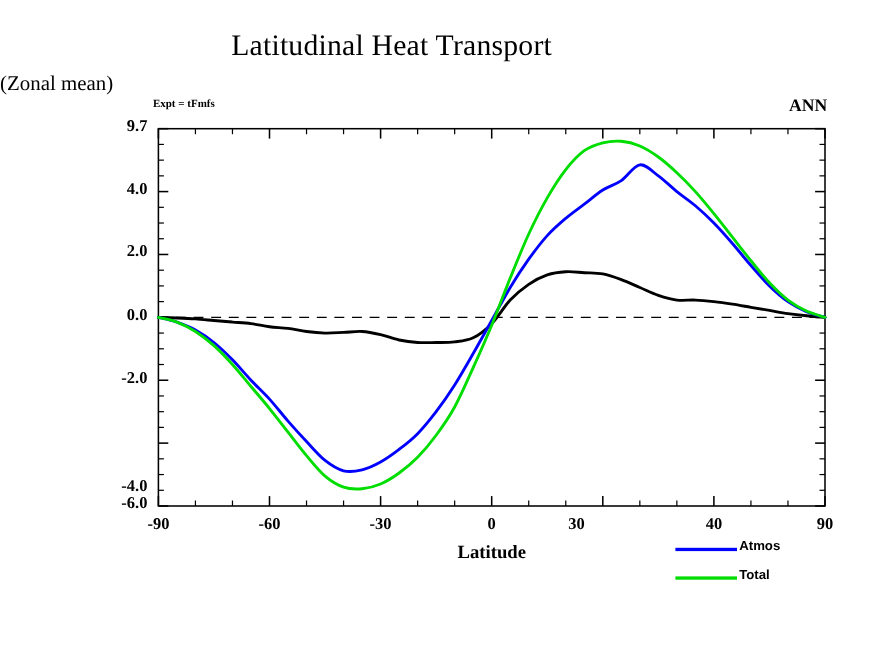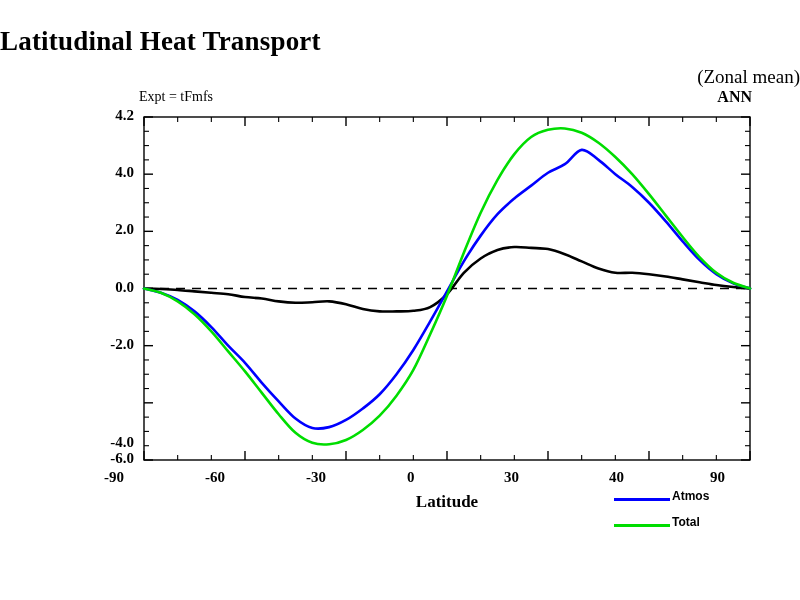--- a/index.html
+++ b/index.html
@@ -19,45 +19,44 @@
   #figure {
     position: absolute;
     left: 0; top: 0;
     width: 800px;
     height: 600px;
   }
   .title-main {
     position: absolute;
     left: 0; top: 26px;
     width: 712px;
-    text-align: left;
+    text-align: center;
     font-size: 27px;
     letter-spacing: 0.2px;
-    font-weight: bold;
   }
   .title-sub {
     position: absolute;
     left: 0; top: 66px;
     width: 800px;
-    text-align: right;
+    text-align: left;
     font-size: 19px;
   }
   .title-period {
     position: absolute;
     left: 0; top: 88px;
     width: 800px;
     text-align: center;
     font-size: 14px;
     font-weight: bold;
   }
   .corner-left {
     position: absolute;
     left: 139px; top: 89px;
-    font-size: 14px;
-    font-weight: normal;
+    font-size: 10px;
+    font-weight: bold;
   }
   .corner-right {
     position: absolute;
     right: 48px; top: 88px;
     font-size: 16px;
     font-weight: bold;
   }
   .axis-xlabel {
     position: absolute;
     left: 144px; top: 492px;
@@ -69,21 +68,21 @@
   .tick-label {
     position: absolute;
     font-size: 15px;
     font-weight: bold;
     white-space: nowrap;
   }
   .ytick-label {
     text-align: right;
   }
   .xtick-label {
-    text-align: left;
+    text-align: center;
   }
   .legend {
     position: absolute;
     left: 614px;
     top: 487px;
     width: 180px;
   }
   .legend-row {
     position: relative;
     height: 26px;
@@ -210,30 +209,30 @@
       <path d="M 144.00 288.50 C 146.81 288.60, 155.22 288.83, 160.83 289.07 C 166.44 289.31, 172.06 289.55, 177.67 289.93 C 183.28 290.31, 188.89 290.88, 194.50 291.36 C 200.11 291.83, 205.72 292.31, 211.33 292.79 C 216.94 293.26, 222.56 293.50, 228.17 294.22 C 233.78 294.93, 239.39 296.36, 245.00 297.07 C 250.61 297.79, 256.22 297.79, 261.83 298.50 C 267.44 299.22, 273.06 300.65, 278.67 301.36 C 284.28 302.08, 289.89 302.65, 295.50 302.79 C 301.11 302.93, 306.72 302.46, 312.33 302.22 C 317.94 301.98, 323.56 301.03, 329.17 301.36 C 334.78 301.70, 340.39 302.93, 346.00 304.22 C 351.61 305.51, 357.22 307.89, 362.83 309.08 C 368.44 310.27, 374.06 310.99, 379.67 311.37 C 385.28 311.75, 390.89 311.46, 396.50 311.37 C 402.11 311.27, 407.72 311.51, 413.33 310.79 C 418.94 310.08, 424.56 309.84, 430.17 307.08 C 435.78 304.32, 441.39 299.93, 447.00 294.22 C 452.61 288.50, 458.22 278.73, 463.83 272.78 C 469.44 266.82, 475.06 262.30, 480.67 258.49 C 486.28 254.68, 491.89 251.82, 497.50 249.91 C 503.11 248.01, 508.72 247.39, 514.33 247.05 C 519.94 246.72, 525.56 247.58, 531.17 247.91 C 536.78 248.25, 542.39 248.01, 548.00 249.06 C 553.61 250.10, 559.22 252.15, 564.83 254.20 C 570.44 256.25, 576.06 258.96, 581.67 261.35 C 587.28 263.73, 592.89 266.59, 598.50 268.49 C 604.11 270.40, 609.72 272.06, 615.33 272.78 C 620.94 273.49, 626.56 272.54, 632.17 272.78 C 637.78 273.02, 643.39 273.59, 649.00 274.21 C 654.61 274.83, 660.22 275.64, 665.83 276.50 C 671.44 277.35, 677.06 278.40, 682.67 279.35 C 688.28 280.31, 693.89 281.26, 699.50 282.21 C 705.11 283.16, 710.72 284.26, 716.33 285.07 C 721.94 285.88, 727.56 286.50, 733.17 287.07 C 738.78 287.64, 747.19 288.26, 750.00 288.50" fill="none" stroke="#000000" stroke-width="2.6" stroke-linejoin="round" stroke-linecap="round"></path>
       <path d="M 144.00 288.50 C 146.81 289.21, 155.22 290.88, 160.83 292.79 C 166.44 294.69, 172.06 296.84, 177.67 299.93 C 183.28 303.03, 188.89 306.84, 194.50 311.37 C 200.11 315.89, 205.72 321.37, 211.33 327.09 C 216.94 332.80, 222.56 339.71, 228.17 345.67 C 233.78 351.62, 239.39 356.62, 245.00 362.82 C 250.61 369.01, 256.22 376.39, 261.83 382.82 C 267.44 389.26, 273.06 395.45, 278.67 401.40 C 284.28 407.36, 289.89 414.12, 295.50 418.55 C 301.11 422.98, 306.72 426.56, 312.33 427.99 C 317.94 429.42, 323.56 428.46, 329.17 427.13 C 334.78 425.80, 340.39 423.08, 346.00 419.98 C 351.61 416.89, 357.22 412.84, 362.83 408.55 C 368.44 404.26, 374.06 399.98, 379.67 394.26 C 385.28 388.54, 390.89 381.63, 396.50 374.25 C 402.11 366.87, 407.72 358.77, 413.33 349.95 C 418.94 341.14, 424.56 331.14, 430.17 321.37 C 435.78 311.60, 441.39 301.36, 447.00 291.36 C 452.61 281.35, 458.22 270.64, 463.83 261.35 C 469.44 252.06, 475.06 243.48, 480.67 235.62 C 486.28 227.76, 491.89 220.38, 497.50 214.18 C 503.11 207.99, 508.72 203.23, 514.33 198.46 C 519.94 193.70, 525.56 189.89, 531.17 185.60 C 536.78 181.31, 542.39 176.31, 548.00 172.74 C 553.61 169.16, 559.22 167.97, 564.83 164.16 C 570.44 160.35, 576.06 150.59, 581.67 149.87 C 587.28 149.16, 592.89 155.83, 598.50 159.88 C 604.11 163.92, 609.72 169.64, 615.33 174.17 C 620.94 178.69, 626.56 182.27, 632.17 187.03 C 637.78 191.79, 643.39 197.03, 649.00 202.75 C 654.61 208.47, 660.22 214.90, 665.83 221.33 C 671.44 227.76, 677.06 234.91, 682.67 241.34 C 688.28 247.77, 693.89 254.44, 699.50 259.92 C 705.11 265.40, 710.72 270.30, 716.33 274.21 C 721.94 278.11, 727.56 280.97, 733.17 283.36 C 738.78 285.74, 747.19 287.64, 750.00 288.50" fill="none" stroke="#0000ff" stroke-width="2.6" stroke-linejoin="round" stroke-linecap="round"></path>
       <path d="M 144.00 288.50 C 146.81 289.21, 155.22 290.64, 160.83 292.79 C 166.44 294.93, 172.06 297.79, 177.67 301.36 C 183.28 304.94, 188.89 309.22, 194.50 314.23 C 200.11 319.23, 205.72 325.18, 211.33 331.38 C 216.94 337.57, 222.56 344.71, 228.17 351.38 C 233.78 358.05, 239.39 364.48, 245.00 371.39 C 250.61 378.30, 256.22 385.68, 261.83 392.83 C 267.44 399.97, 273.06 407.60, 278.67 414.27 C 284.28 420.94, 289.89 428.08, 295.50 432.85 C 301.11 437.61, 306.72 440.94, 312.33 442.85 C 317.94 444.76, 323.56 444.76, 329.17 444.28 C 334.78 443.80, 340.39 442.37, 346.00 439.99 C 351.61 437.61, 357.22 434.04, 362.83 429.99 C 368.44 425.94, 374.06 421.41, 379.67 415.70 C 385.28 409.98, 390.89 403.31, 396.50 395.69 C 402.11 388.07, 407.72 380.20, 413.33 369.96 C 418.94 359.72, 424.56 346.62, 430.17 334.23 C 435.78 321.85, 441.39 309.22, 447.00 295.65 C 452.61 282.07, 458.22 266.59, 463.83 252.77 C 469.44 238.96, 475.06 224.90, 480.67 212.75 C 486.28 200.61, 491.89 189.65, 497.50 179.88 C 503.11 170.12, 508.72 161.30, 514.33 154.16 C 519.94 147.01, 525.56 141.06, 531.17 137.01 C 536.78 132.96, 542.39 131.29, 548.00 129.86 C 553.61 128.43, 559.22 127.96, 564.83 128.43 C 570.44 128.91, 576.06 130.34, 581.67 132.72 C 587.28 135.10, 592.89 138.68, 598.50 142.73 C 604.11 146.77, 609.72 151.78, 615.33 157.02 C 620.94 162.26, 626.56 167.97, 632.17 174.17 C 637.78 180.36, 643.39 187.27, 649.00 194.18 C 654.61 201.08, 660.22 208.47, 665.83 215.61 C 671.44 222.76, 677.06 230.14, 682.67 237.05 C 688.28 243.96, 693.89 251.10, 699.50 257.06 C 705.11 263.01, 710.72 268.49, 716.33 272.78 C 721.94 277.07, 727.56 280.16, 733.17 282.78 C 738.78 285.40, 747.19 287.55, 750.00 288.50" fill="none" stroke="#00dd00" stroke-width="2.6" stroke-linejoin="round" stroke-linecap="round"></path>
     </svg>
 
   <div id="tick-layer">
       <div class="tick-label xtick-label" style="left: 104px; top: 469px; width: 80px;">-90</div>
       <div class="tick-label xtick-label" style="left: 205px; top: 469px; width: 80px;">-60</div>
       <div class="tick-label xtick-label" style="left: 306px; top: 469px; width: 80px;">-30</div>
       <div class="tick-label xtick-label" style="left: 407px; top: 469px; width: 80px;">0</div>
-      <div class="tick-label xtick-label" style="left: 504px; top: 469px; width: 80px;">30</div>
+      <div class="tick-label xtick-label" style="left: 484px; top: 469px; width: 80px;">30</div>
       <div class="tick-label xtick-label" style="left: 609px; top: 469px; width: 80px;">40</div>
       <div class="tick-label xtick-label" style="left: 710px; top: 469px; width: 80px;">90</div>
       <div class="tick-label ytick-label" style="left: 52px; top: 450px; width: 82px;">-6.0</div>
       <div class="tick-label ytick-label" style="left: 52px; top: 392.833px; width: 82px; margin-top: 41px;">-4.0</div>
       <div class="tick-label ytick-label" style="left: 52px; top: 335.667px; width: 82px;">-2.0</div>
       <div class="tick-label ytick-label" style="left: 52px; top: 278.5px; width: 82px;">0.0</div>
       <div class="tick-label ytick-label" style="left: 52px; top: 221.333px; width: 82px;">2.0</div>
       <div class="tick-label ytick-label" style="left: 52px; top: 164.167px; width: 82px;">4.0</div>
-      <div class="tick-label ytick-label" style="left: 52px; top: 107px; width: 82px;">4.2</div>
+      <div class="tick-label ytick-label" style="left: 52px; top: 107px; width: 82px;">9.7</div>
     </div>
 
   <div class="axis-xlabel">Latitude</div>
 
   <div class="legend" id="legend">
       <div class="legend-row">
         <span class="legend-swatch" style="background: rgb(0, 0, 255);"></span>
         <span class="legend-text">Atmos</span>
       </div>
       <div class="legend-row">

